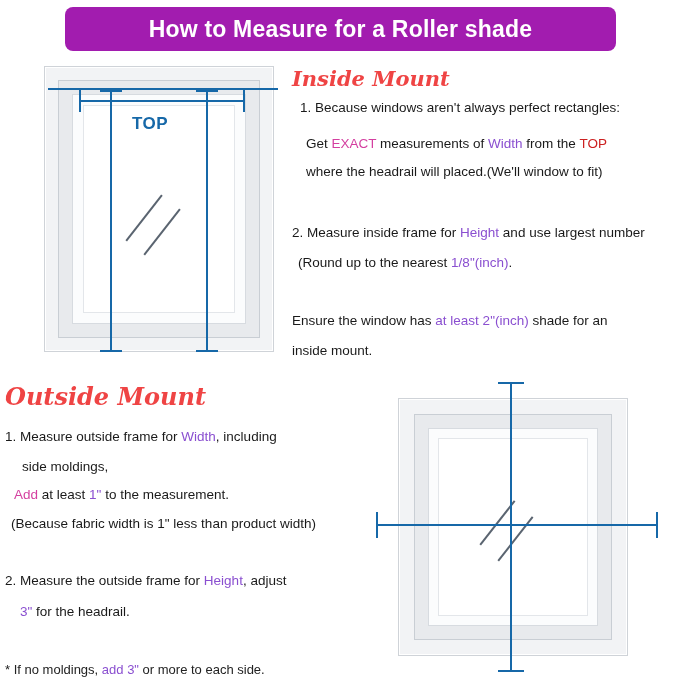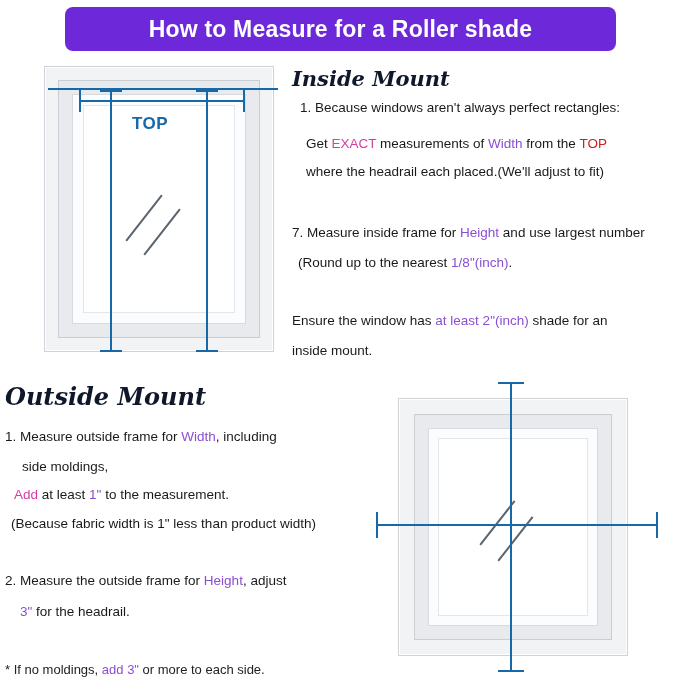--- a/index.html
+++ b/index.html
@@ -16,38 +16,38 @@
     color: #222222;
   }
 
   
   .title-banner {
     position: absolute;
     left: 65px;
     top: 7px;
     width: 551px;
     height: 44px;
-    background: #6d28d9;
+    background: #a21caf;
     border-radius: 8px;
     display: flex;
     align-items: center;
     justify-content: center;
   }
   .title-banner .title-text {
     color: #ffffff;
     font-size: 23px;
     font-weight: bold;
     letter-spacing: 0.2px;
     white-space: nowrap;
   }
 
   
   .section-heading {
     position: absolute;
-    color: #0f172a;
+    color: #ef4444;
     font-family: "DejaVu Serif", serif;
     font-style: italic;
     font-weight: bold;
     white-space: nowrap;
   }
   #inside-mount-heading {
     left: 292px;
     top: 66px;
     font-size: 21px;
   }
@@ -169,25 +169,25 @@
 
 <div class="textline" style="left:300px; top:100px;">
   <span>1. Because windows aren't always perfect rectangles:</span>
 </div>
 
 <div class="textline" style="left:306px; top:136px;text-align:right;">
   <span>Get </span><span class="hl-pink">EXACT</span><span> measurements of </span><span class="hl-purple">Width</span><span> from the </span><span class="hl-red">TOP</span>
 </div>
 
 <div class="textline" style="left:306px; top:164px;">
-  <span>where the headrail each placed.(We'll adjust to fit)</span>
+  <span>where the headrail will placed.(We'll window to fit)</span>
 </div>
 
 <div class="textline" style="left:292px; top:225px;">
-  <span>7. Measure inside frame for </span><span class="hl-purple">Height</span><span> and use largest number</span>
+  <span>2. Measure inside frame for </span><span class="hl-purple">Height</span><span> and use largest number</span>
 </div>
 
 <div class="textline" style="left:298px; top:255px;">
   <span>(Round up to the nearest </span><span class="hl-purple">1/8"(inch)</span><span>.</span>
 </div>
 
 <div class="textline" style="left:292px; top:313px;">
   <span>Ensure the window has </span><span class="hl-purple">at least 2"(inch)</span><span> shade for an</span>
 </div>
 

